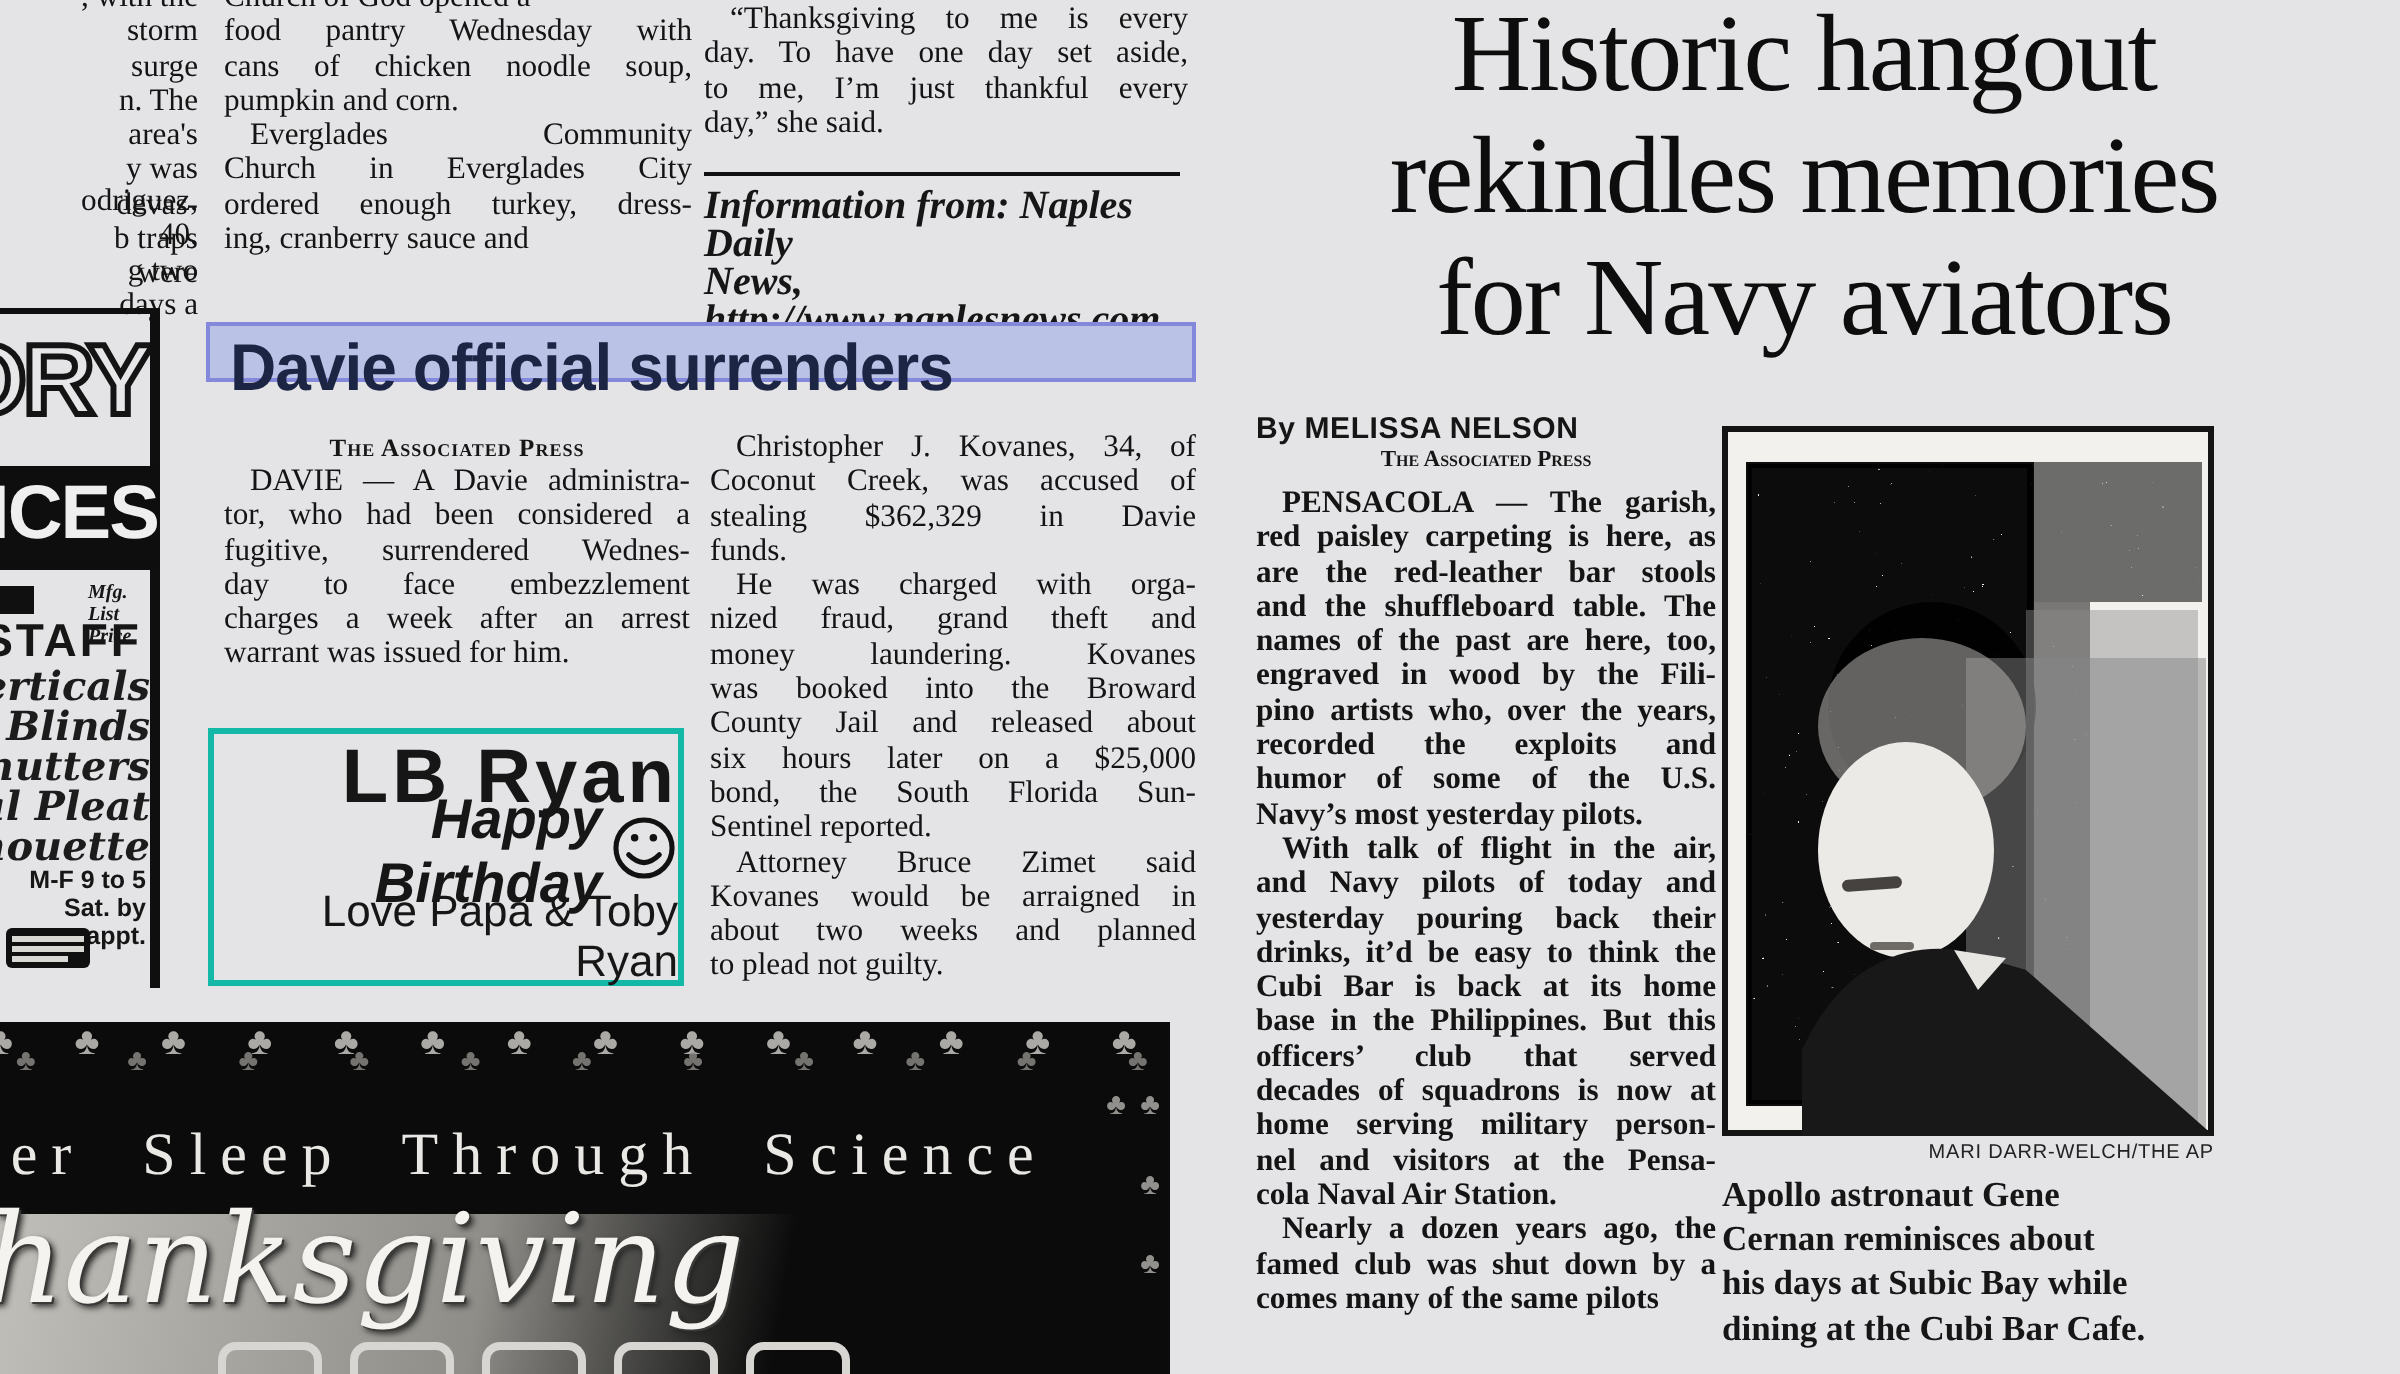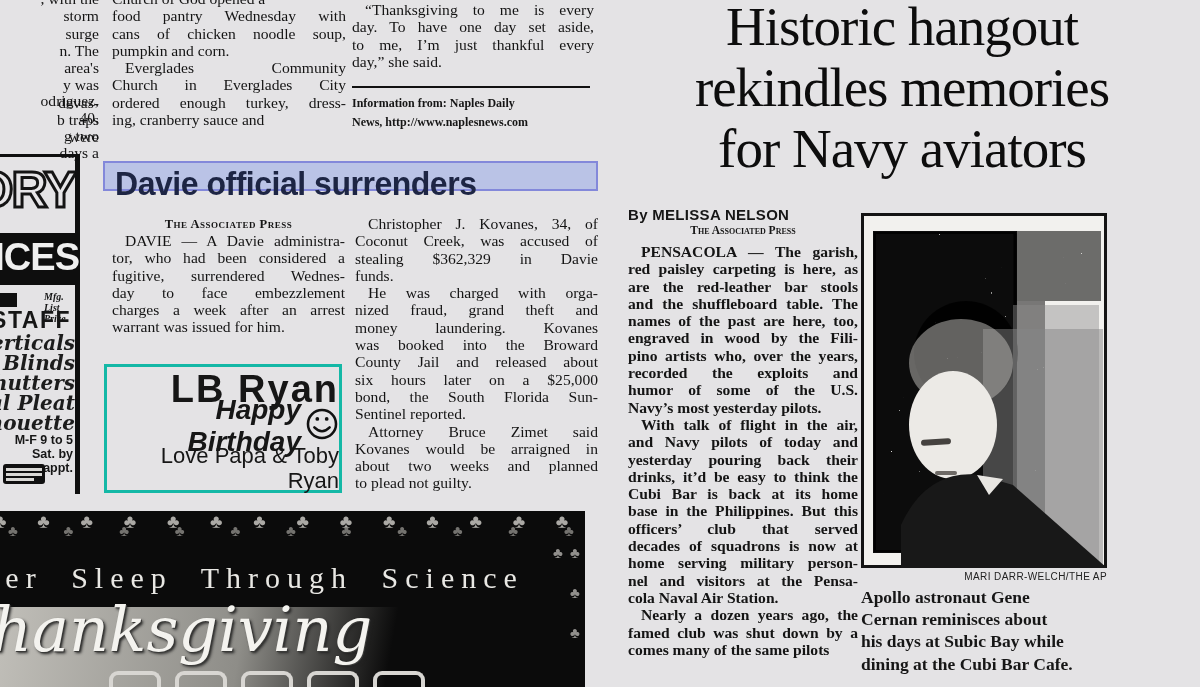--- a/index.html
+++ b/index.html
@@ -25,21 +25,21 @@
 
   .bodytext { font-size:15.6px; line-height:17.3px; color:#141414; }
 
   
   #col1-frag-top   { left:0;   top:-10px; width:99px; }
   #col1-frag-bot   { left:0;   top:92px;  width:99px; }
   #col2            { left:112px; top:-10px; width:234px; }
   #col3            { left:352px; top:1px;  width:242px; }
   #col3-divider    { left:352px; top:86px; width:238px; height:2px; background:#111; }
   #col3-credit     { left:352px; top:94px; width:246px;
-                     font-weight:bold; font-size:12px; line-height:19px; }
+                     font-style:italic; font-weight:bold; font-size:20px; line-height:19px; }
 
   
   #navy-headline { left:622px; top:-4px; width:560px;
                    font-size:55px; line-height:61px; letter-spacing:-1px;
                    color:#0d0d0d; }
   #navy-headline div { text-align:center; }
 
   
   #davie-highlight {
     left:103px; top:161px; width:495px; height:30px;

